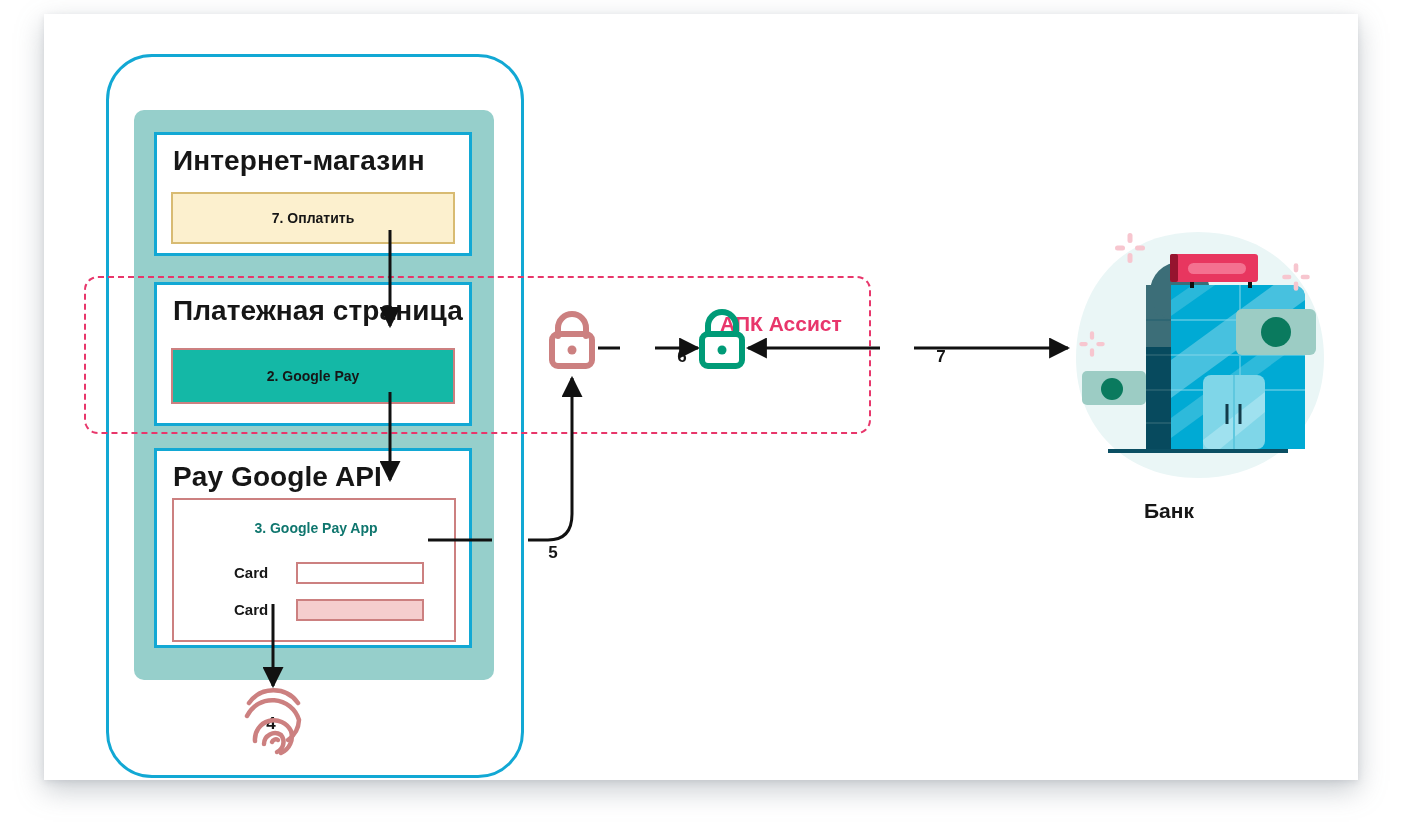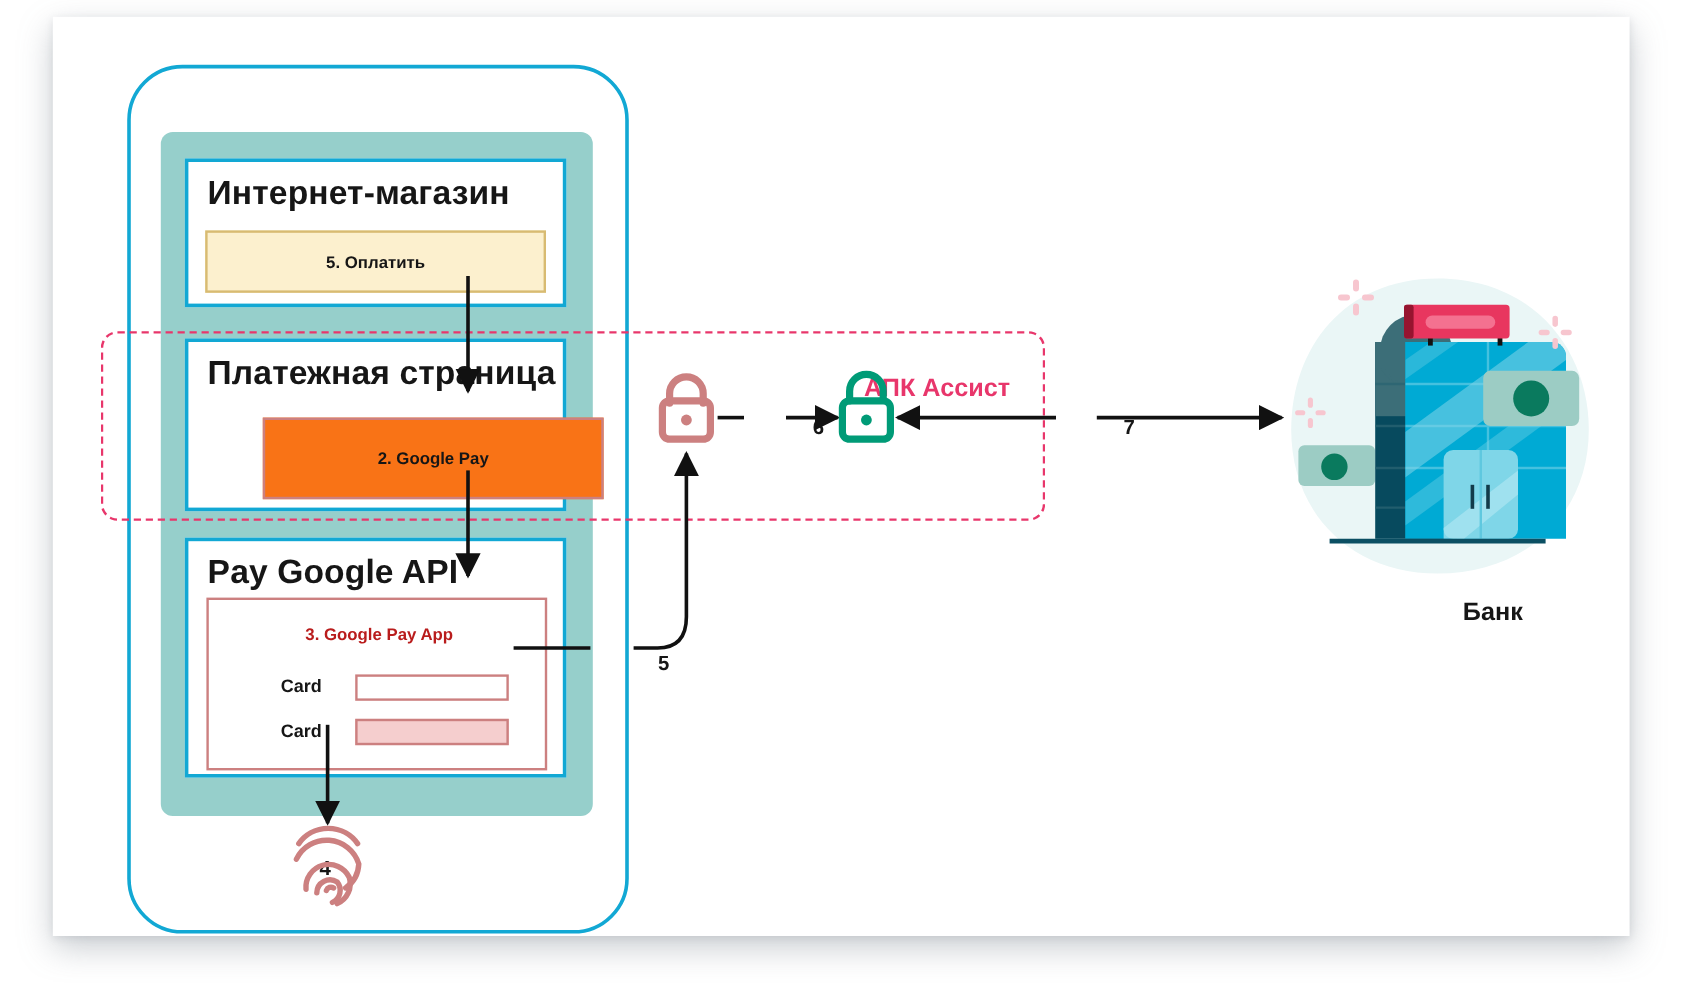--- a/index.html
+++ b/index.html
@@ -44,32 +44,32 @@
   .panel-api {left:110px;top:434px;width:318px;height:200px;}
 
   
   .btn-pay{
     position:absolute;left:127px;top:178px;width:284px;height:52px;
     background:#FCF0CE;border:2px solid #D8BB72;box-sizing:border-box;
     display:flex;align-items:center;justify-content:center;
     font-size:14px;font-weight:700;color:#161616;
   }
   .btn-gpay{
-    position:absolute;left:127px;top:334px;width:284px;height:68px;
-    background:#f97316;border:2px solid #CC8080;box-sizing:border-box;
+    position:absolute;left:127px;top:334px;width:284px;height:56px;
+    background:#14b8a6;border:2px solid #CC8080;box-sizing:border-box;
     display:flex;align-items:center;justify-content:center;
-    font-size:14px;font-weight:700;color:#161616;margin-left:48px;
+    font-size:14px;font-weight:700;color:#161616;
   }
   .gpay-app{
     position:absolute;left:128px;top:484px;width:284px;height:144px;
     background:#ffffff;border:2px solid #CC8080;box-sizing:border-box;
   }
   .gpay-app-title{
     position:absolute;left:0;top:20px;width:284px;text-align:center;
-    font-size:14px;font-weight:700;color:#b91c1c;
+    font-size:14px;font-weight:700;color:#0f766e;
   }
   .card-row{position:absolute;left:60px;width:200px;height:24px;}
   .card-row .lbl{
     position:absolute;left:0;top:2px;
     font-size:15px;font-weight:700;color:#161616;
   }
   .card-row .fld{
     position:absolute;left:62px;top:0;width:128px;height:22px;
     border:2px solid #CC8080;box-sizing:border-box;background:#ffffff;
   }
@@ -91,37 +91,37 @@
   
   #vec{position:absolute;left:0;top:0;width:1406px;height:834px;overflow:visible;}
 
   .num{
     position:absolute;font-size:17px;font-weight:700;color:#161616;
     text-align:center;
   }
 
   
   .bank-caption{
-    position:absolute;left:1100px;top:485px;width:200px;text-align:center;
+    position:absolute;left:1100px;top:485px;width:200px;
     font-size:21px;font-weight:700;color:#161616;
   }
 </style>
 </head>
 <body>
 
 <div id="stage">
   <div class="canvas">
 
     <div class="phone"></div>
     <div class="phone-screen"></div>
 
     <div class="panel panel-shop">
       <div class="panel-title">Интернет-магазин</div>
     </div>
-    <div class="btn-pay">5. Оплатить</div>
+    <div class="btn-pay">7. Оплатить</div>
 
     <div class="panel panel-pay">
       <div class="panel-title">Платежная страница</div>
     </div>
     <div class="btn-gpay">2. Google Pay</div>
 
     <div class="panel panel-api">
       <div class="panel-title">Pay Google API</div>
     </div>
     <div class="gpay-app">

